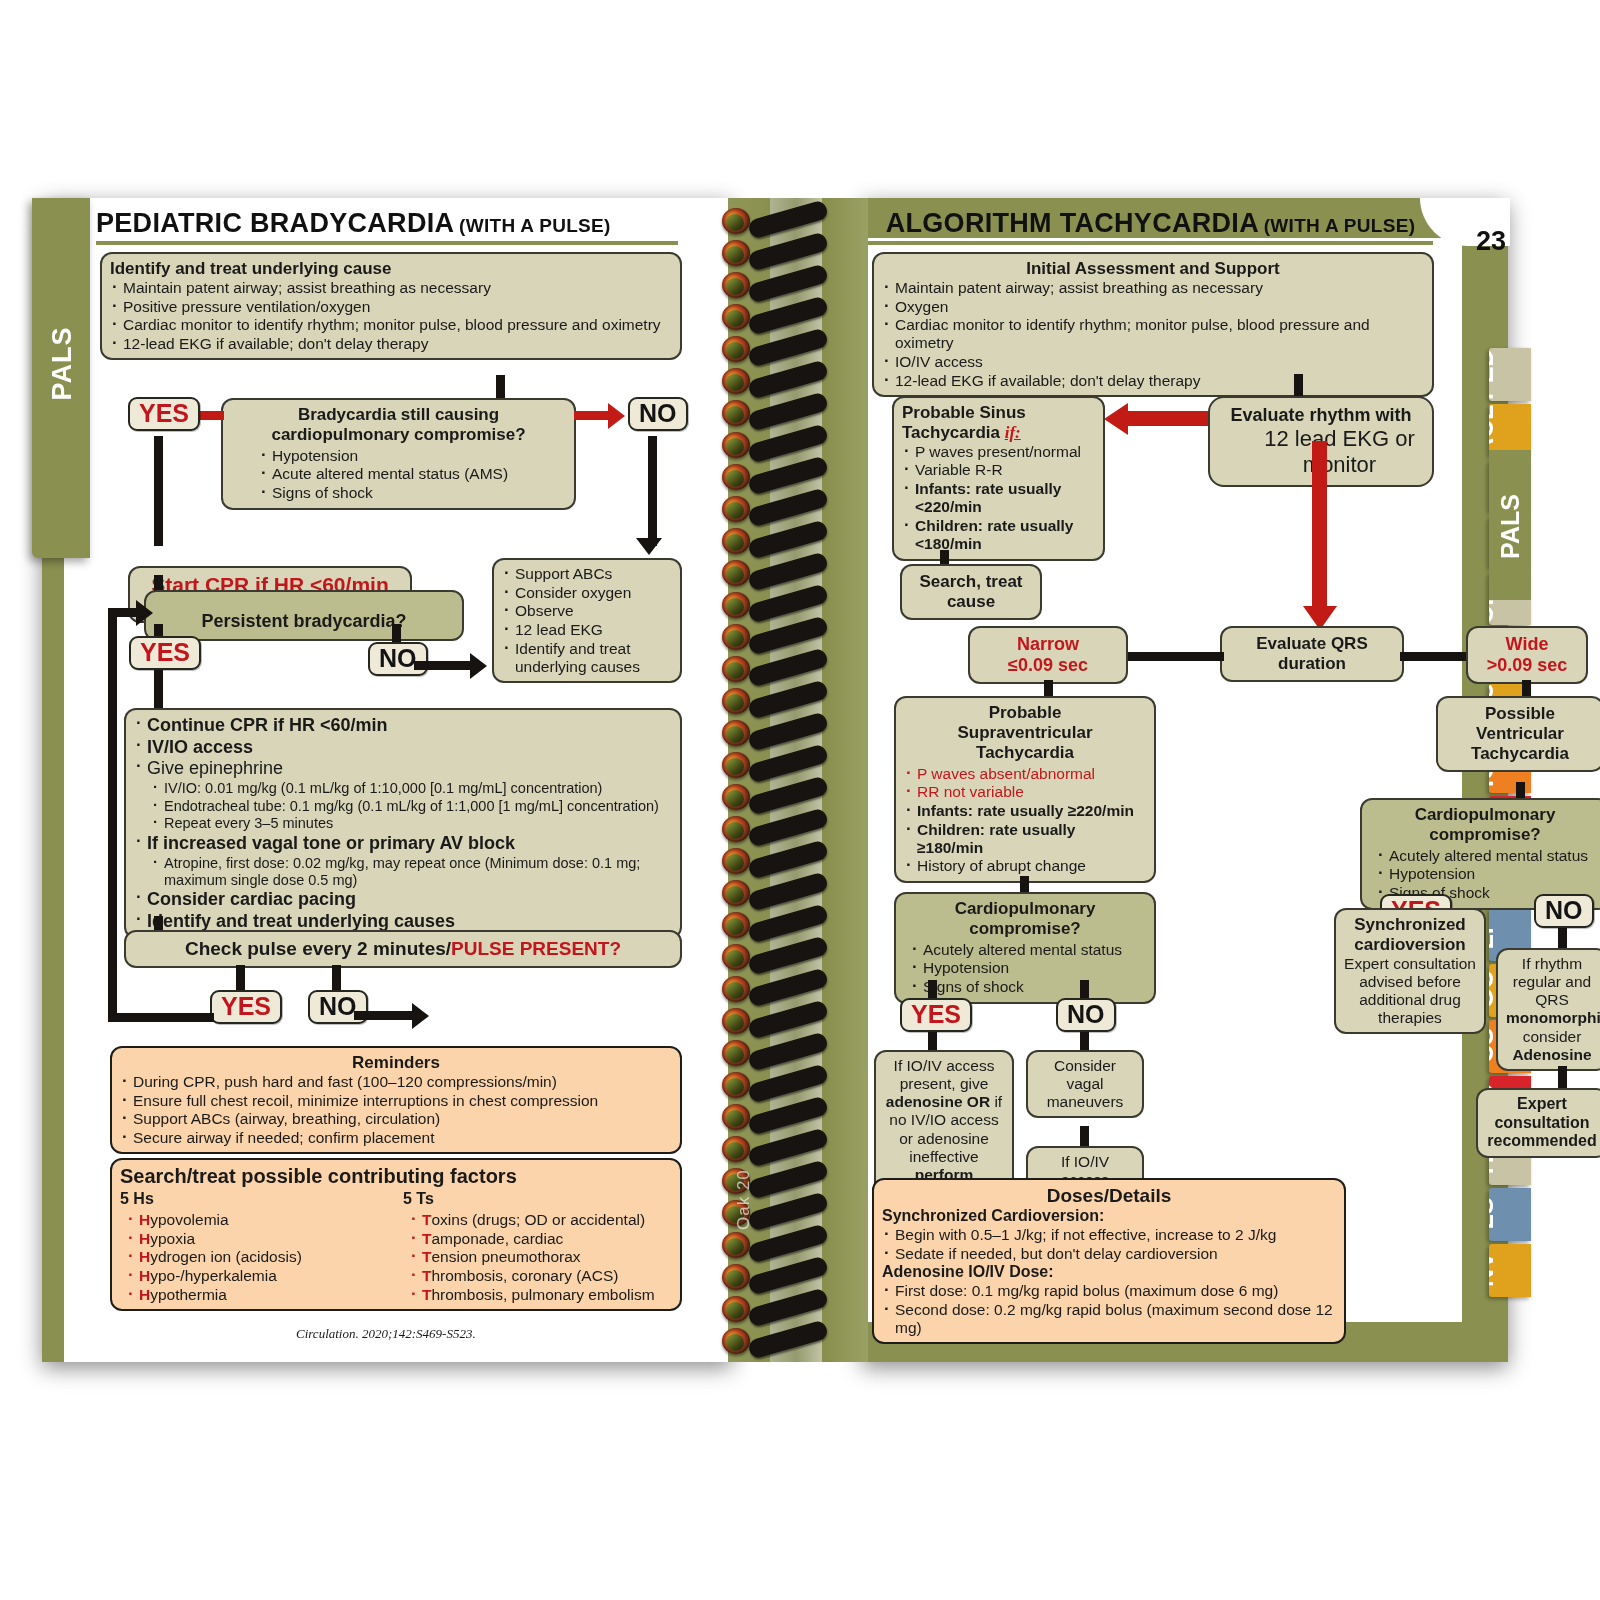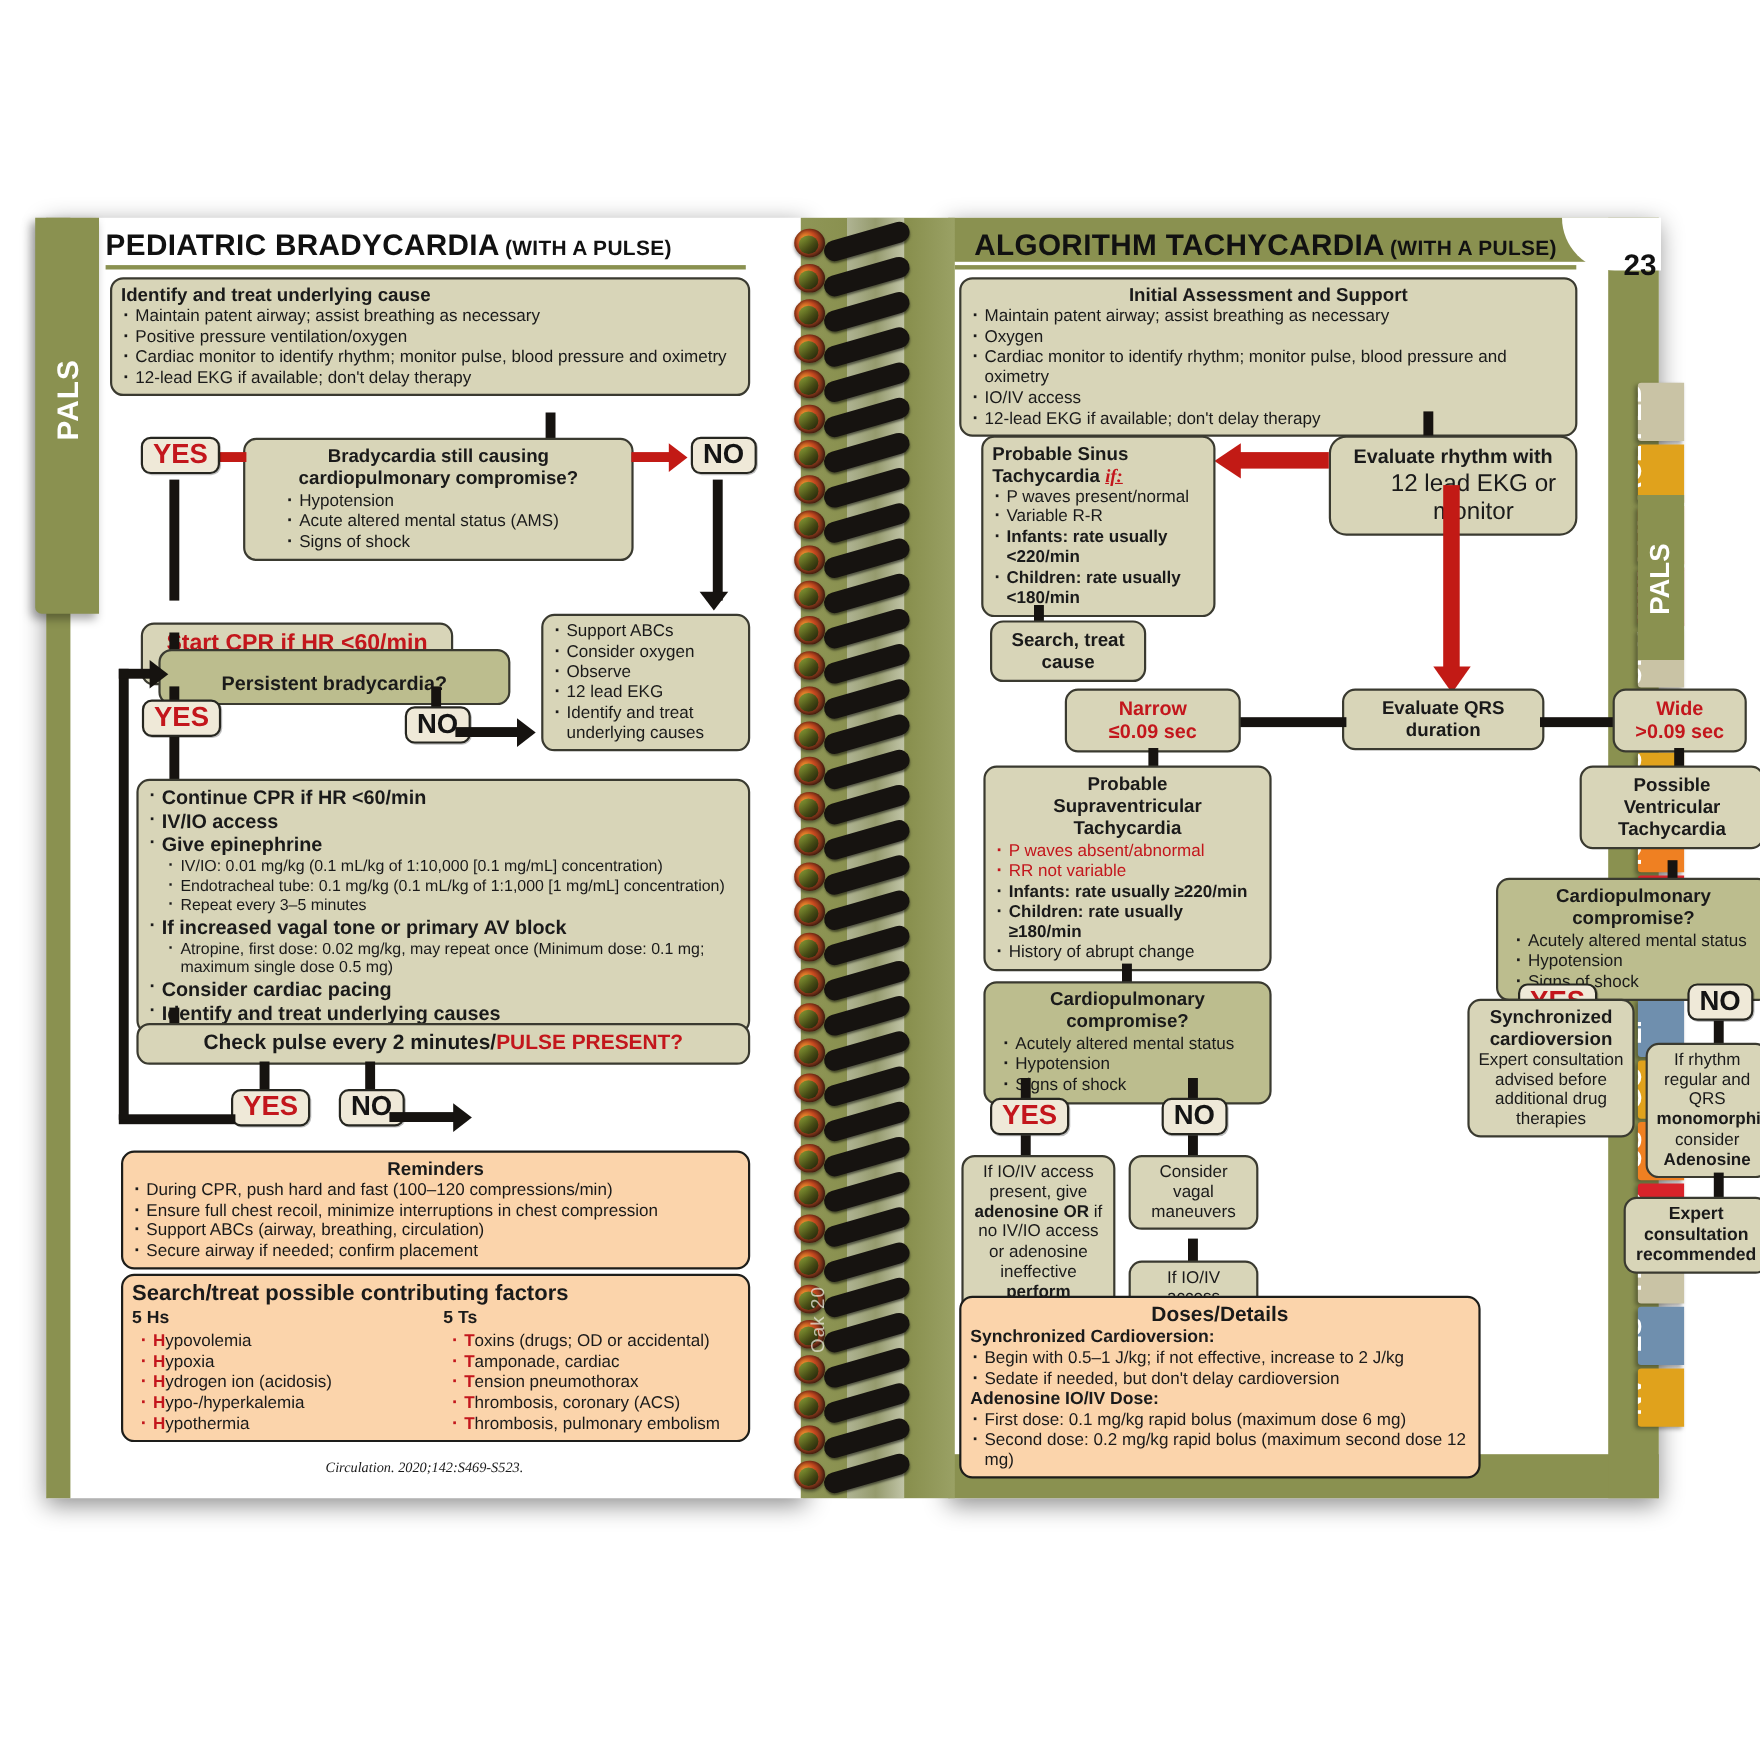--- a/index.html
+++ b/index.html
@@ -573,21 +573,21 @@
           <li>Observe</li>
           <li>12 lead EKG</li>
           <li>Identify and treat underlying causes</li>
         </ul>
     </div>
 
     <div class="bx" style="left:28px;top:500px;width:558px;">
       <ul class="b" id="treatment-list">
           <li><span style="font-weight: bold; font-size: 18px;">Continue CPR if HR &lt;60/min</span></li>
           <li><span style="font-weight: bold; font-size: 18px;">IV/IO access</span></li>
-          <li><span style="font-weight: bold; font-size: 18px;">Give epinephrine</span><ul class="b">
+          <li><span style="font-weight: normal; font-size: 18px;">Give epinephrine</span><ul class="b">
               <li>IV/IO: 0.01 mg/kg (0.1 mL/kg of 1:10,000 [0.1 mg/mL] concentration)</li>
               <li>Endotracheal tube: 0.1 mg/kg (0.1 mL/kg of 1:1,000 [1 mg/mL] concentration)</li>
               <li>Repeat every 3–5 minutes</li>
             </ul></li>
           <li><span style="font-weight: bold; font-size: 18px;">If increased vagal tone or primary AV block</span><ul class="b">
               <li>Atropine, first dose: 0.02 mg/kg, may repeat once (Minimum dose: 0.1 mg; maximum single dose 0.5 mg)</li>
             </ul></li>
           <li><span style="font-weight: bold; font-size: 18px;">Consider cardiac pacing</span></li>
           <li><span style="font-weight: bold; font-size: 18px;">Identify and treat underlying causes</span></li>
         </ul>

